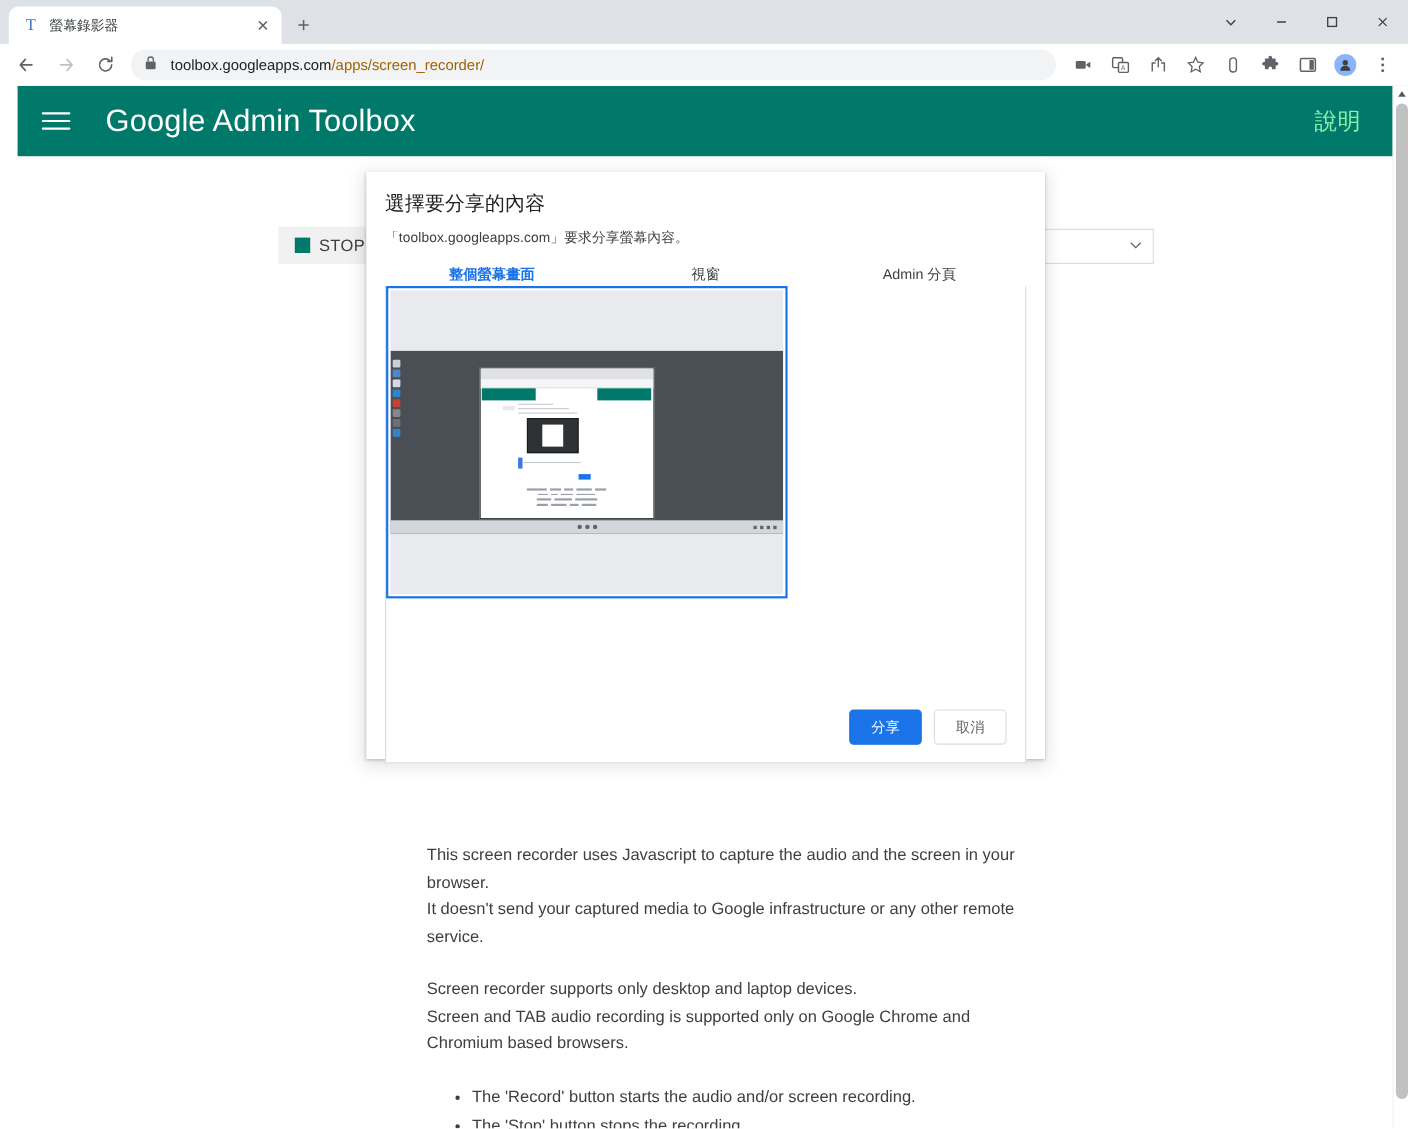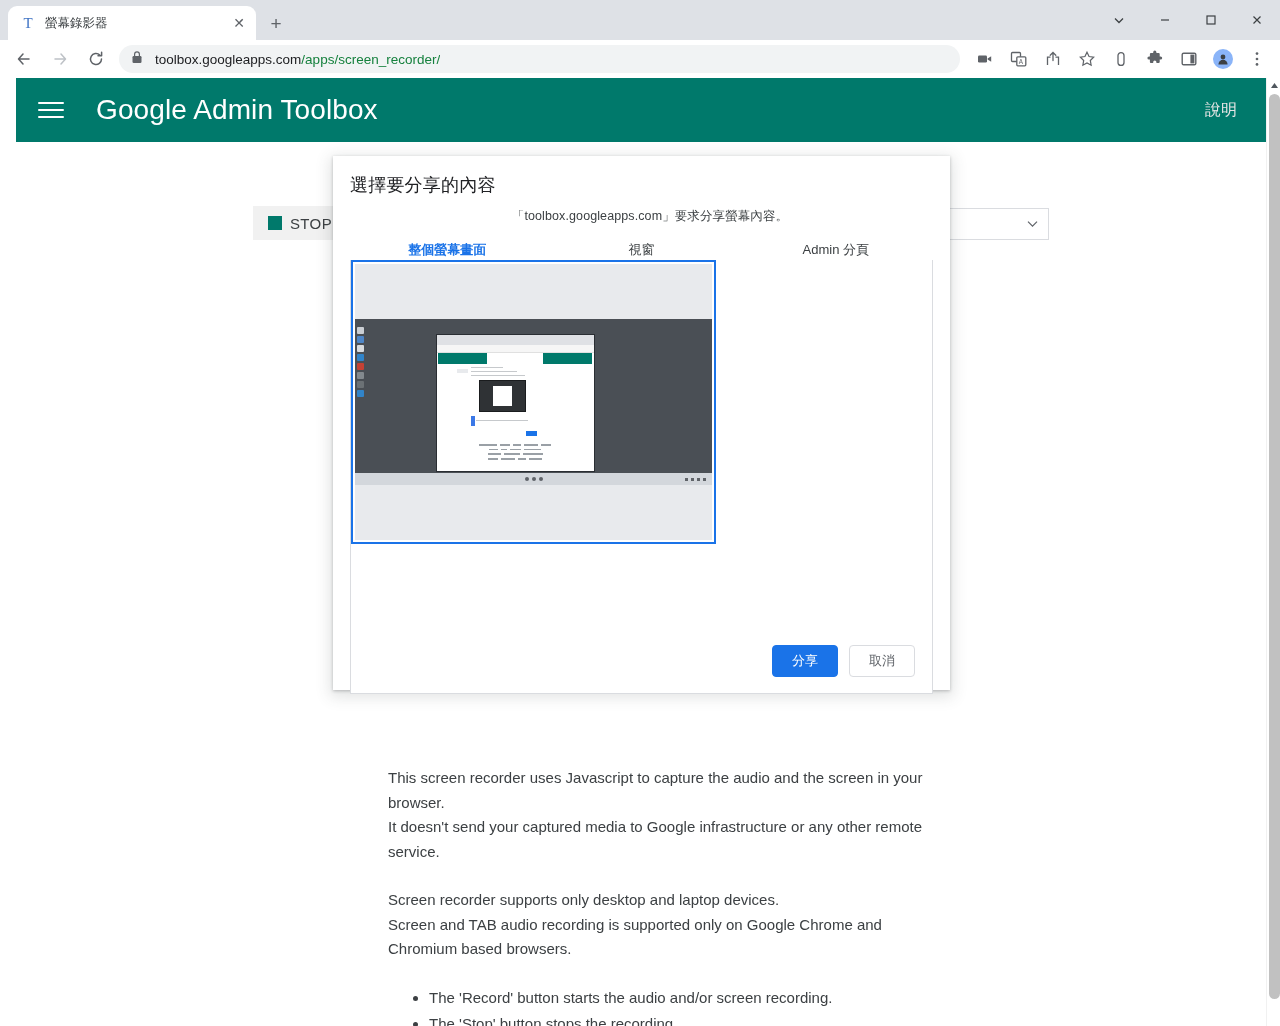--- a/index.html
+++ b/index.html
@@ -66,21 +66,21 @@
     color: #5f6368;
   }
   .nav-btn.disabled { color: #bdc1c6; }
   .omnibox {
     flex: 1; height: 28px; background: #f1f3f4; border-radius: 14px;
     display: flex; align-items: center; padding: 0 12px;
     margin: 0 8px 0 5px; min-width: 0;
   }
   .lock-ico { flex: 0 0 14px; margin-right: 10px; color: #5f6368; }
   .url { font-size: 13.5px; color: #202124; white-space: nowrap; overflow: hidden; }
-  .url .dim { color: #15803d; }
+  .url .dim { color: #a16207; }
   .tb-icons { display: flex; align-items: center; }
   .tb-ico {
     width: 28px; height: 28px; margin: 0 3px;
     display: flex; align-items: center; justify-content: center;
     color: #5f6368;
   }
   .avatar-ico {
     width: 20px; height: 20px; border-radius: 50%;
     background: #8ab4f8; display:flex; align-items:center; justify-content:center;
   }
@@ -98,22 +98,22 @@
     display: flex; align-items: center; padding: 0 22px;
     position: relative;
   }
   .hamburger { width: 26px; display: flex; flex-direction: column; gap: 5px; }
   .hamburger i { display: block; height: 2px; background: #ffffff; border-radius: 1px; }
   .app-title {
     margin-left: 32px; color: #ffffff;
     font-size: 28px; font-weight: 400; letter-spacing: 0.1px;
   }
   .help-link {
-    position: absolute; right: 44px; color: #e5e5e5;
-    font-size: 16px;
+    position: absolute; right: 44px; color: #86efac;
+    font-size: 21px;
     font-family: Liberation Mono, monospace;
   }
   .stop-btn {
     position: absolute; left: 237px; top: 128px;
     width: 94px; height: 34px; background: #f1f1f1;
     display: flex; align-items: center; justify-content: center; gap: 8px;
   }
   .stop-sq { width: 14px; height: 14px; background: #00796b; }
   .stop-label { font-size: 15px; color: #3c4043; letter-spacing: .4px; }
 
@@ -161,21 +161,21 @@
     width: 617px; height: 534px;
     background: #ffffff;
     box-shadow: 0 1px 3px rgba(60,64,67,.3), 0 4px 14px 3px rgba(60,64,67,.15);
   }
   .dlg-title {
     font-size: 18px; color: #202124;
     padding: 17px 0 0 17px; letter-spacing: .2px;
   }
   .dlg-sub {
     font-size: 12.5px; color: #3c4043;
-    padding: 11px 0 0 17px; letter-spacing: .1px; text-align: center;
+    padding: 11px 0 0 17px; letter-spacing: .1px;
   }
   .dlg-tabs {
     display: flex; margin-top: 16px; padding: 0 17px;
     position: relative;
   }
   .dlg-tab {
     flex: 1; text-align: center; font-size: 13px;
     padding-bottom: 10px; color: #3c4043;
   }
   .dlg-tab.active { color: #1a73e8; font-weight: bold; }

